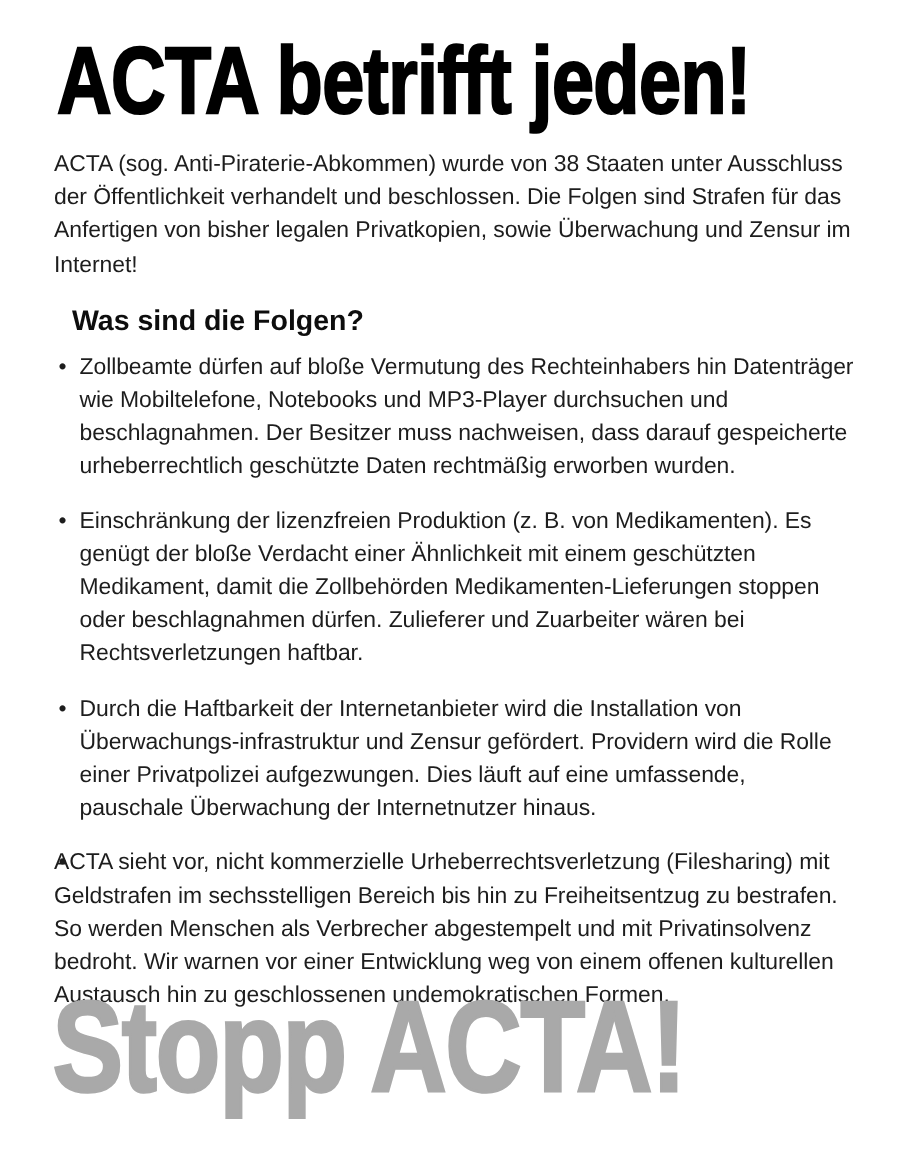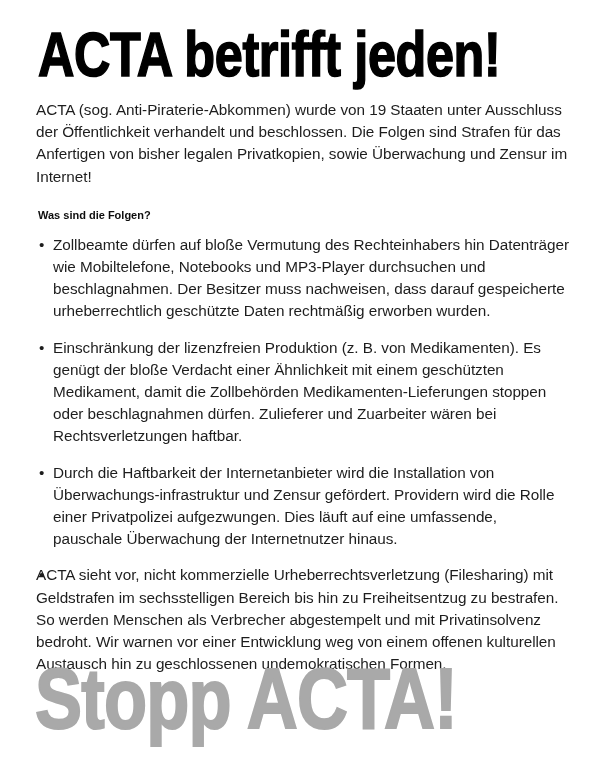--- a/index.html
+++ b/index.html
@@ -50,22 +50,22 @@
 
   p.para {
     margin: 0;
     font-size: 15.3px;
     line-height: 22.2px;
     letter-spacing: -0.05px;
     color: #1d1d1d;
   }
 
   .subhead {
-    margin: 16px 0 8px 2px;
-    font-size: 11px;
+    margin: 16px 0 8px 12px;
+    font-size: 19px;
     line-height: 22px;
     font-weight: 700;
     color: #0d0d0d;
   }
 
   ul.bullets {
     list-style: none;
     margin: 0;
     padding: 0;
   }
@@ -117,21 +117,21 @@
 </style>
 </head>
 <body>
 
 <div class="flyer">
 
   <div class="headline">ACTA betrifft jeden!</div>
 
   <div class="body-block">
 
-    <p class="para">ACTA (sog. Anti-Piraterie-Abkommen) wurde von 19 Staaten unter Ausschluss der Öffentlichkeit verhandelt und beschlossen. Die Folgen sind Strafen für das Anfertigen von bisher legalen Privatkopien, sowie Überwachung und Zensur im Internet!</p>
+    <p class="para">ACTA (sog. Anti-Piraterie-Abkommen) wurde von 38 Staaten unter Ausschluss der Öffentlichkeit verhandelt und beschlossen. Die Folgen sind Strafen für das Anfertigen von bisher legalen Privatkopien, sowie Überwachung und Zensur im Internet!</p>
 
     <div class="subhead">Was sind die Folgen?</div>
 
     <ul class="bullets">
       <li>
         <span class="bullet-dot">•</span>
         <span>Zollbeamte dürfen auf bloße Vermutung des Rechteinhabers hin Datenträger wie Mobiltelefone, Notebooks und MP3-Player durchsuchen und beschlagnahmen. Der Besitzer muss nachweisen, dass darauf gespeicherte urheberrechtlich geschützte Daten rechtmäßig erworben wurden.</span>
       </li>
       <li>
         <span class="bullet-dot">•</span>

